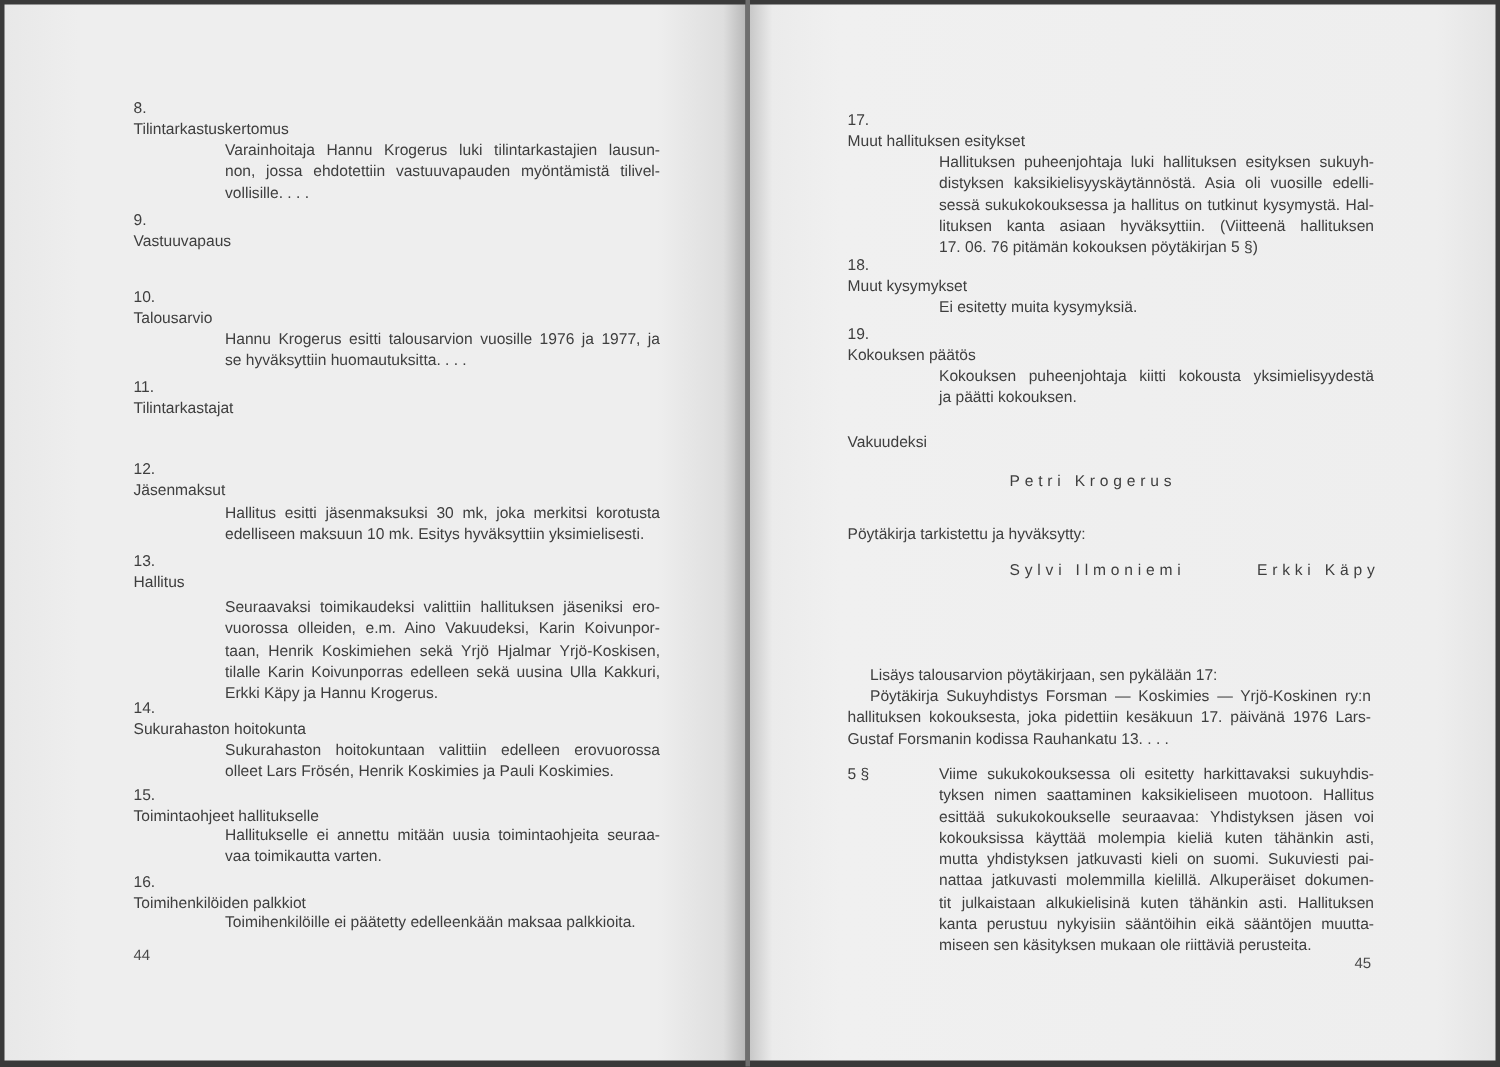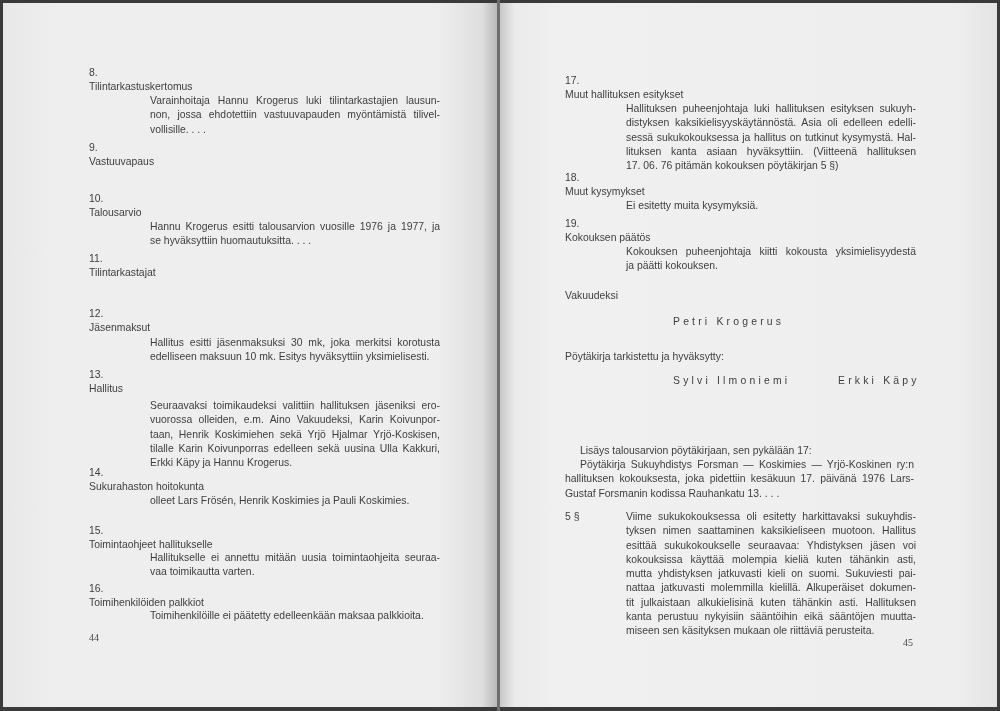--- a/index.html
+++ b/index.html
@@ -18,21 +18,21 @@
   .page-right { left: 500px; width: 497px; background: linear-gradient(to right, #c8c8c8 0%, #ebebeb 3%, #f0f0f0 12%, #eeeeee 92%, #e4e4e4 100%); }
   .gutter { position: absolute; left: 497px; top: 0; width: 3px; height: 711px; background: #6e6e6e; }
 
   .txt { position: absolute; font-size: 10.4px; line-height: 14.3px; white-space: nowrap; color: #3e3e3e; }
   .num { position: absolute; font-size: 10.4px; line-height: 14px; color: #3e3e3e; }
   .head { position: absolute; font-size: 10.4px; line-height: 14px; color: #3e3e3e; }
   .body { position: absolute; font-size: 10.4px; line-height: 14.3px; color: #3e3e3e; text-align: justify; }
   .body span { display: block; white-space: nowrap; text-align-last: justify; }
   .body span.last { text-align-last: left; }
   .sig { position: absolute; font-size: 10.4px; letter-spacing: 3.2px; color: #3e3e3e; white-space: nowrap; padding-left: 48px; }
-  .pagenum { position: absolute; font-size: 10px; color: #4a4a4a; font-family: Liberation Serif, serif; }
+  .pagenum { position: absolute; font-size: 10px; color: #4a4a4a; font-family: Liberation Sans, sans-serif; }
 </style>
 </head>
 <body>
 
 <div class="spread">
   <div class="page page-left"></div>
   <div class="gutter"></div>
   <div class="page page-right"></div>
 
   <div class="num" style="left:89px;top:66px">8.</div>
@@ -69,20 +69,21 @@
     <span>Seuraavaksi toimikaudeksi valittiin hallituksen jäseniksi ero-</span>
     <span>vuorossa olleiden, e.m. Aino Vakuudeksi, Karin Koivunpor-</span>
     <span>taan, Henrik Koskimiehen sekä Yrjö Hjalmar Yrjö-Koskisen,</span>
     <span>tilalle Karin Koivunporras edelleen sekä uusina Ulla Kakkuri,</span>
     <span class="last">Erkki Käpy ja Hannu Krogerus.</span>
   </div>
 
   <div class="num" style="left:89px;top:466px">14.</div>
   <div class="head" style="left:89px;top:480px">Sukurahaston hoitokunta</div>
   <div class="body" style="left:150px;top:494px;width:290px">
+    <span>Sukurahaston hoitokuntaan valittiin edelleen erovuorossa</span>
     <span class="last">olleet Lars Frösén, Henrik Koskimies ja Pauli Koskimies.</span>
   </div>
 
   <div class="num" style="left:89px;top:524px">15.</div>
   <div class="head" style="left:89px;top:538px">Toimintaohjeet hallitukselle</div>
   <div class="body" style="left:150px;top:551px;width:290px">
     <span>Hallitukselle ei annettu mitään uusia toimintaohjeita seuraa-</span>
     <span class="last">vaa toimikautta varten.</span>
   </div>
 
@@ -90,21 +91,21 @@
   <div class="head" style="left:89px;top:596px">Toimihenkilöiden palkkiot</div>
   <div class="body" style="left:150px;top:609px;width:295px">
     <span class="last">Toimihenkilöille ei päätetty edelleenkään maksaa palkkioita.</span>
   </div>
   <div class="pagenum" style="left:89px;top:632px">44</div>
 
   <div class="num" style="left:565px;top:74px">17.</div>
   <div class="head" style="left:565px;top:88px">Muut hallituksen esitykset</div>
   <div class="body" style="left:626px;top:102px;width:290px">
     <span>Hallituksen puheenjohtaja luki hallituksen esityksen sukuyh-</span>
-    <span>distyksen kaksikielisyyskäytännöstä. Asia oli edelleen edelli-</span>
+    <span>distyksen kaksikielisyyskäytännöstä. Asia oli vuosille edelli-</span>
     <span>sessä sukukokouksessa ja hallitus on tutkinut kysymystä. Hal-</span>
     <span>lituksen kanta asiaan hyväksyttiin. (Viitteenä hallituksen</span>
     <span class="last">17. 06. 76 pitämän kokouksen pöytäkirjan 5 §)</span>
   </div>
 
   <div class="num" style="left:565px;top:171px">18.</div>
   <div class="head" style="left:565px;top:185px">Muut kysymykset</div>
   <div class="body" style="left:626px;top:199px;width:290px">
     <span class="last">Ei esitetty muita kysymyksiä.</span>
   </div>

